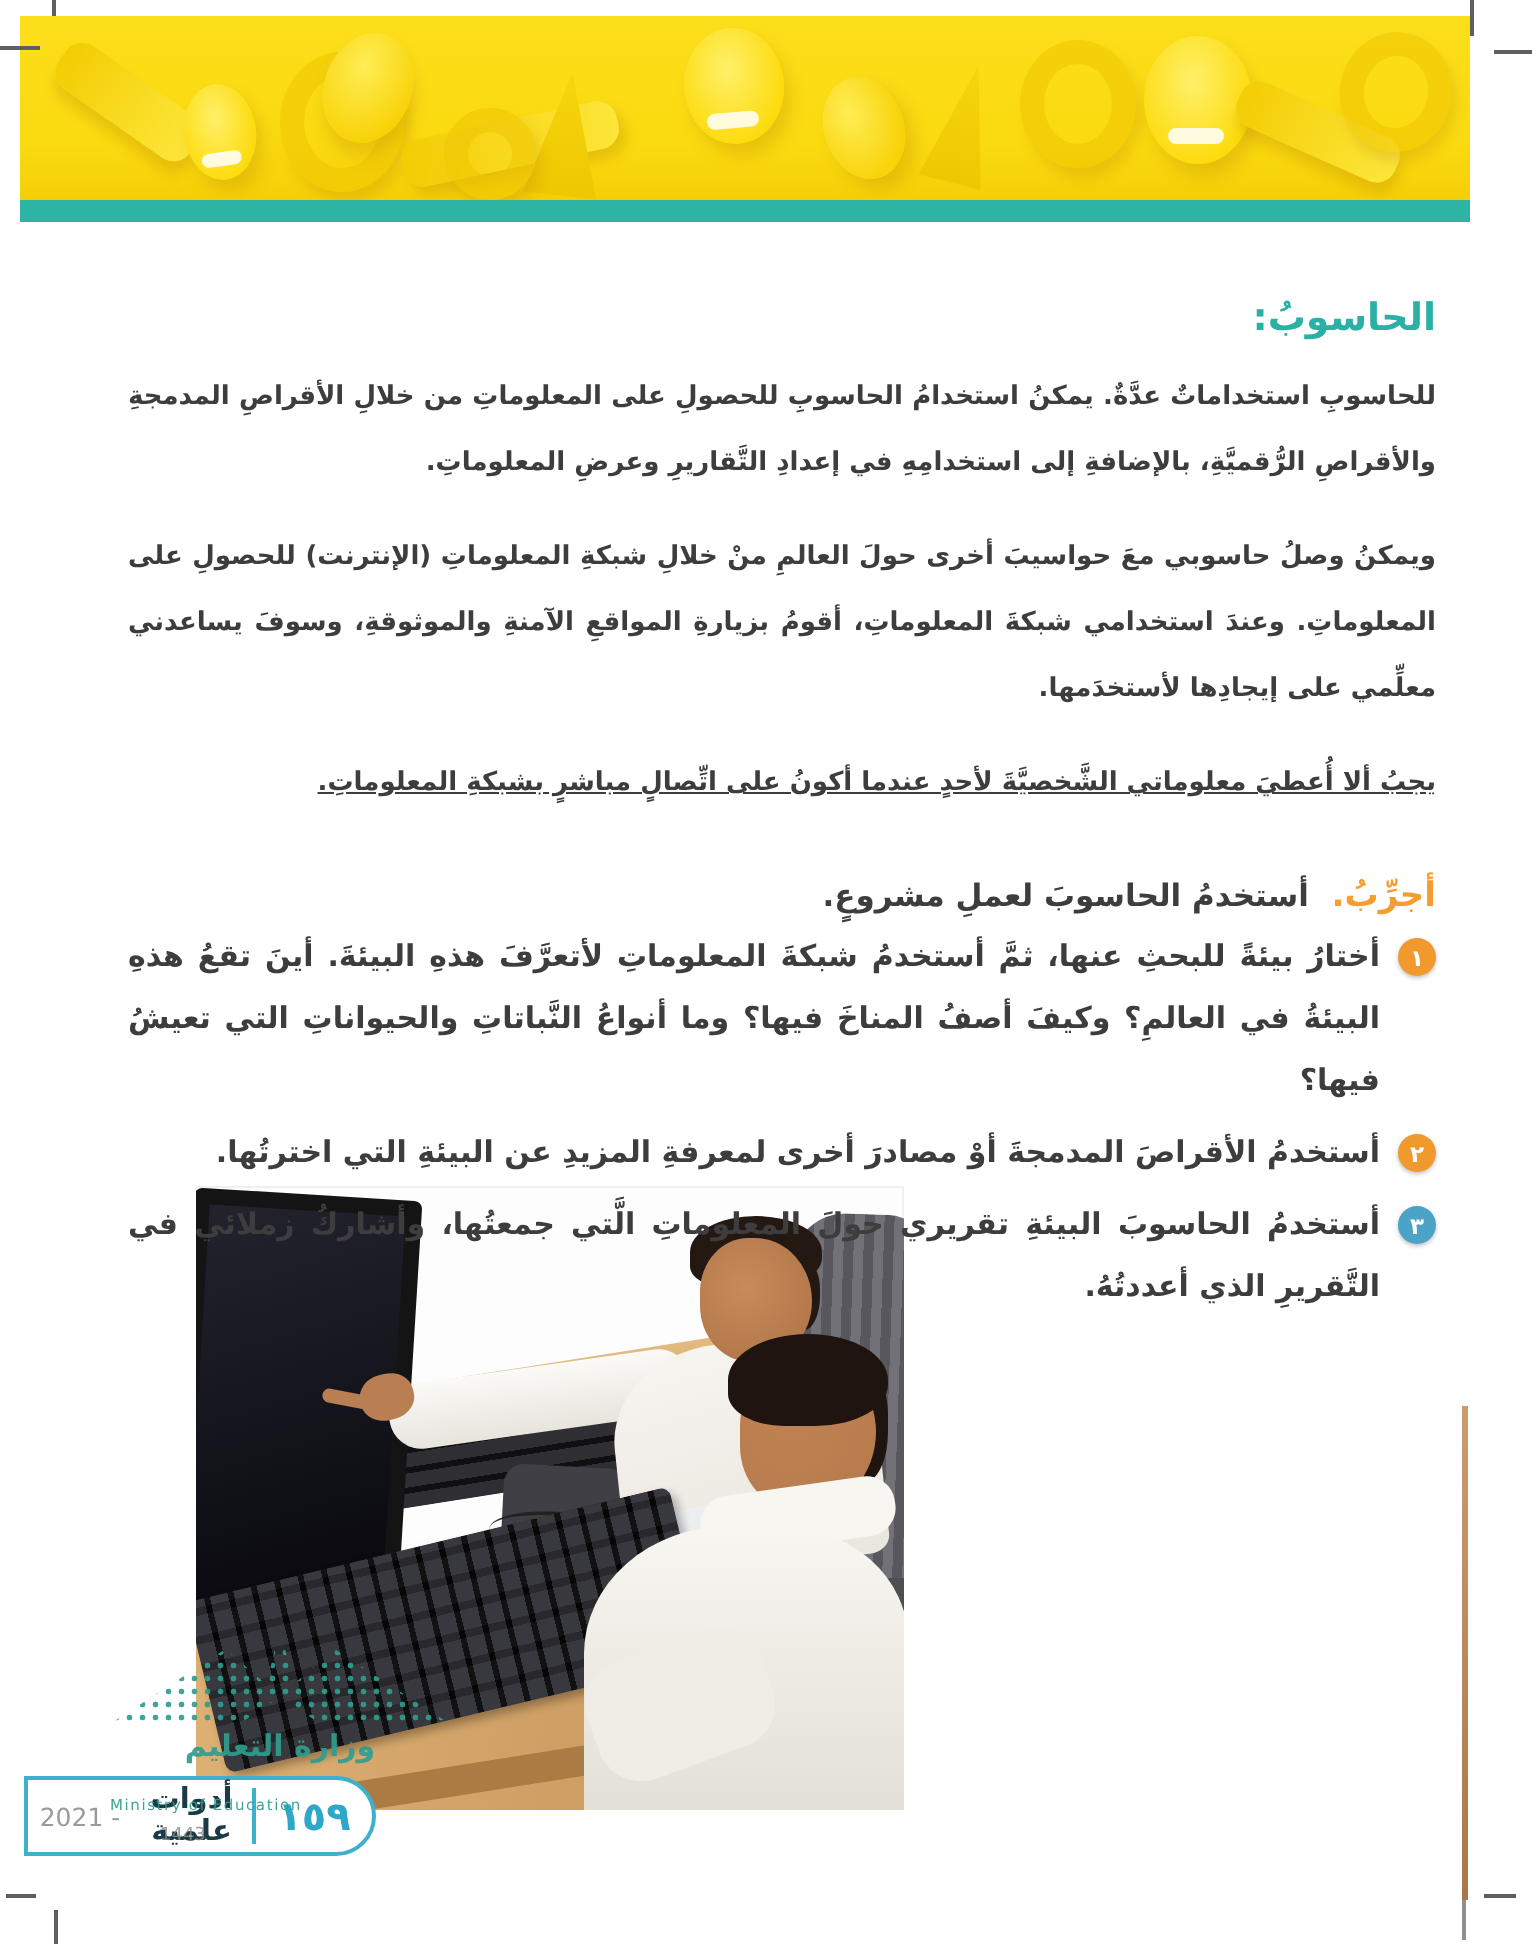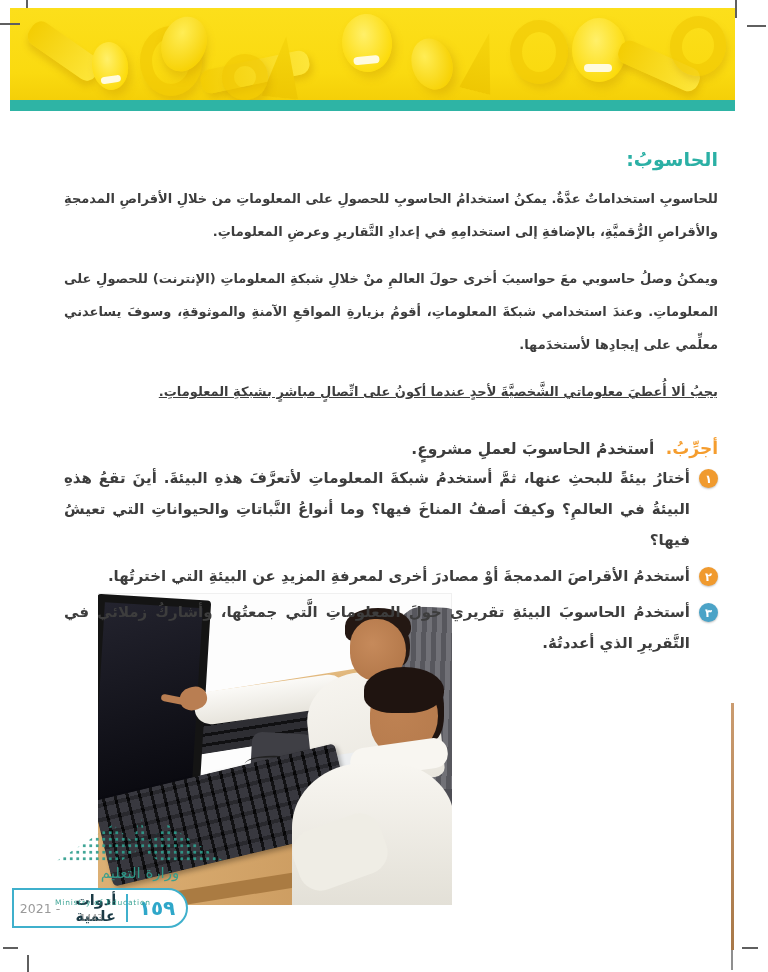--- a/index.html
+++ b/index.html
@@ -103,21 +103,21 @@
     transform:rotate(-13.5deg); box-shadow:2px 3px 5px rgba(0,0,0,.3);
   }
   
   .moe { position:absolute; left:55px; top:810px; width:170px; z-index:7; opacity:.92; }
   .moe-dots {
     height:52px; position:relative;
     background-image:radial-gradient(#2f9e8e 1.3px, transparent 1.6px);
     background-size:6.5px 6.5px;
     clip-path:polygon(0 100%, 34% 28%, 46% 62%, 50% 8%, 54% 62%, 66% 28%, 100% 100%, 62% 100%, 50% 74%, 38% 100%);
   }
-  .moe-ar { color:#2f9e8e; font-size:15px; font-weight:normal; text-align:center; direction:rtl; margin-top:2px; }
+  .moe-ar { color:#2f9e8e; font-size:15px; font-weight:bold; text-align:center; direction:rtl; margin-top:2px; }
   .moe-en { color:#2f9e8e; font-size:7.5px; text-align:left; letter-spacing:.8px; margin-top:16px; }
   
   .footer-tab {
     position:absolute; left:12px; top:888px; width:176px; height:40px;
     background:#fff; border:2.5px solid #3fb0cc; border-radius:0 21px 21px 0;
     display:flex; align-items:center; z-index:6;
   }
   .footer-year { width:52px; text-align:center; color:#9a9a9a; font-size:12.5px; }
   .footer-label { flex:1; text-align:center; color:#1b3a45; font-size:14.5px; font-weight:bold; direction:rtl; }
   .footer-hijri { position:absolute; left:66px; top:23px; font-size:9px; color:#8a8a8a; opacity:.85; }

